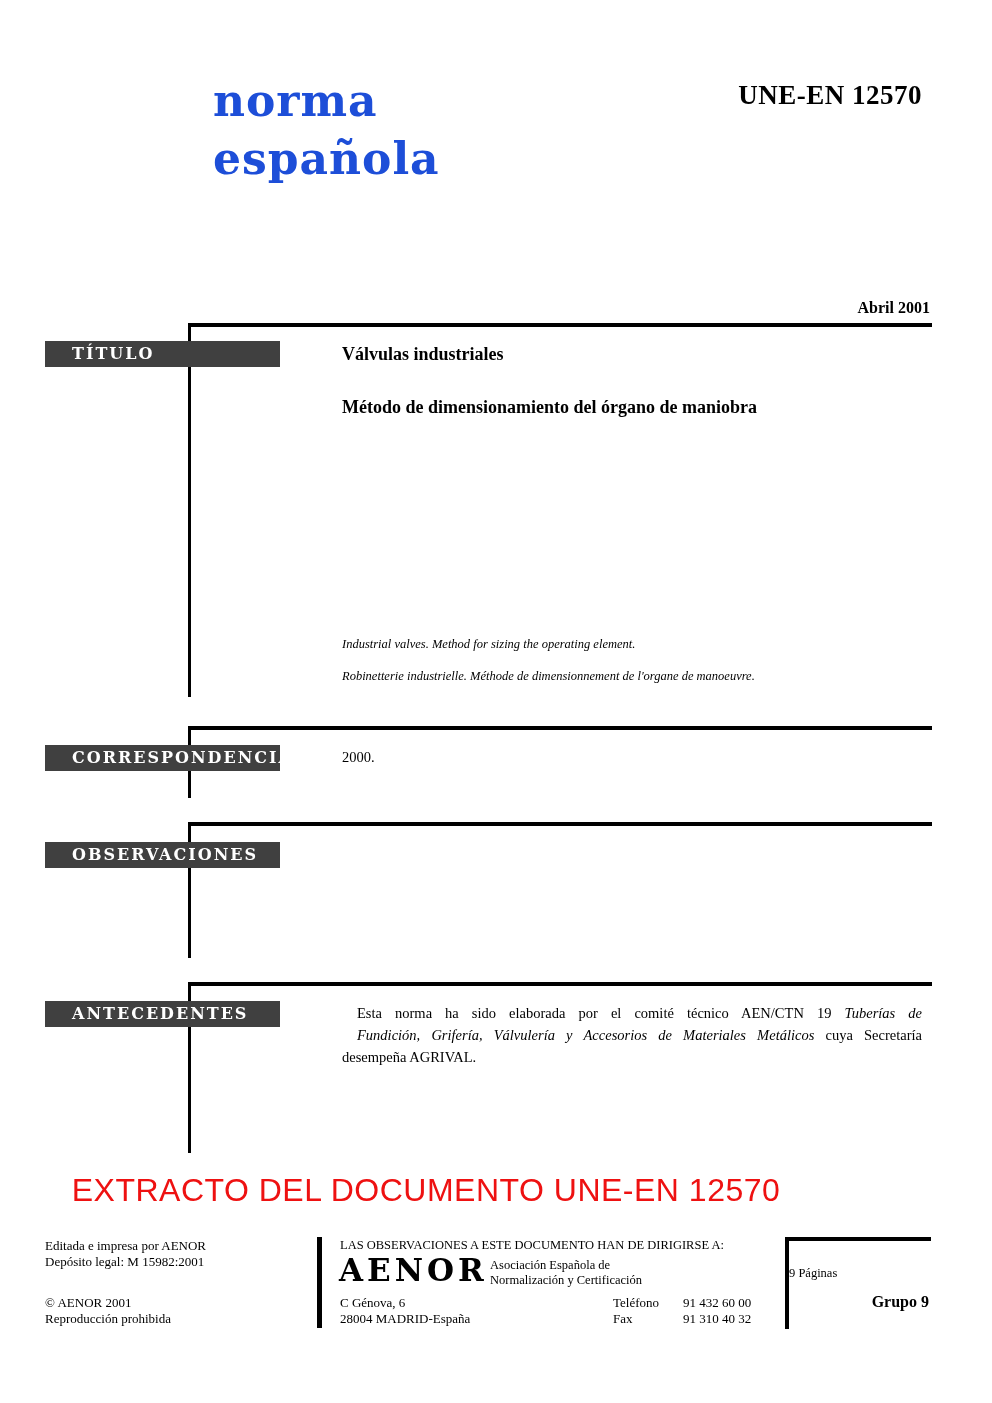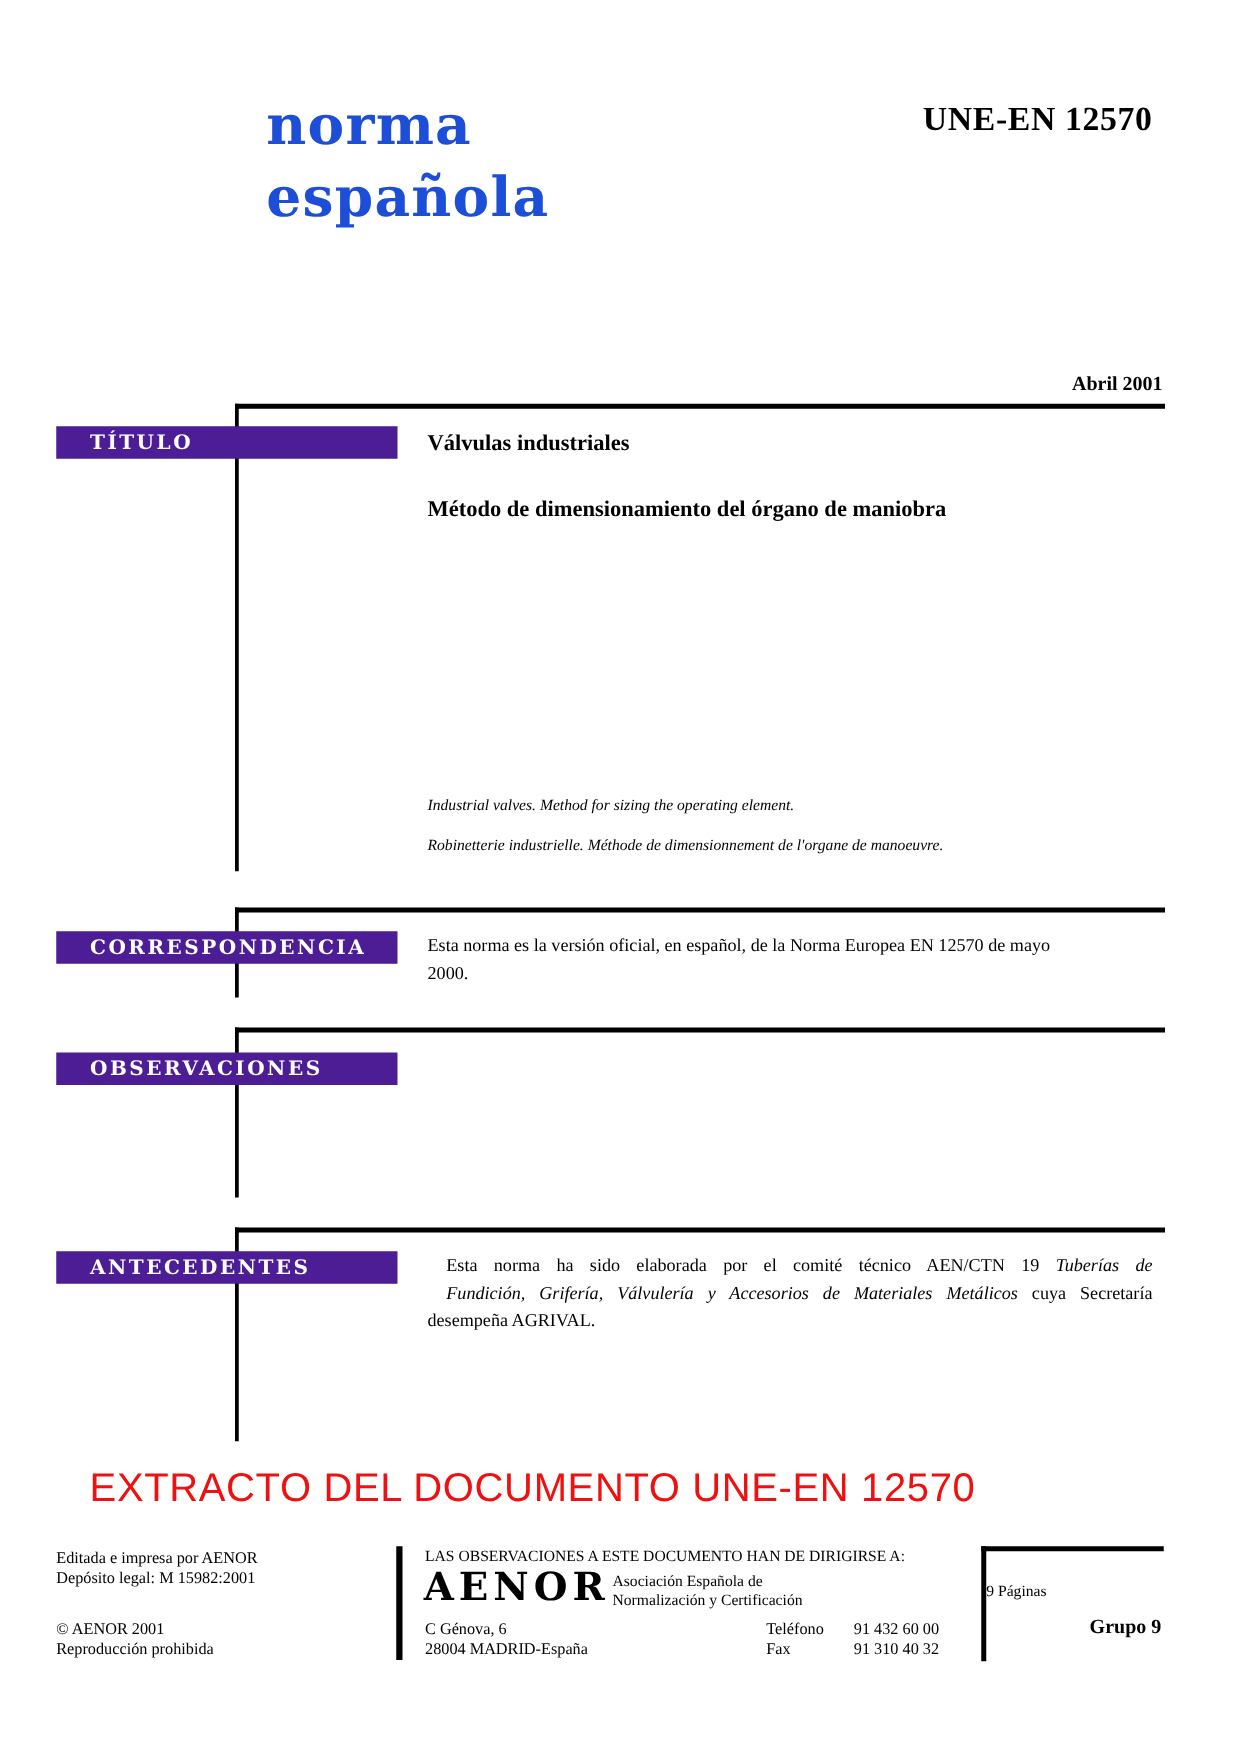--- a/index.html
+++ b/index.html
@@ -13,21 +13,21 @@
   .logo { left:188px; top:72px; font-family:"DejaVu Serif",serif;
           font-weight:bold; font-size:44px; line-height:58px; color:#1d4ed8; letter-spacing:1px;margin-left:25px; }
   .code { right:70px; top:80px; font-size:27px; font-weight:bold; letter-spacing:0.5px; }
   .date { right:62px; top:299px; font-size:16px; font-weight:bold; }
 
   
   .hrule { left:188px; width:744px; height:4px; background:#000; }
   .vline { left:188px; width:3px; background:#000; }
 
   
-  .bar { left:45px; width:273px; height:26px; background:#4c1d95; color:#fff;
+  .bar { left:45px; width:235px; height:26px; background:#404040; color:#fff;
          font-family:"DejaVu Serif",serif; font-weight:bold; font-size:16px;
          line-height:26px; padding-left:27px; letter-spacing:2px; box-sizing:border-box; }
 
   
   .col { left:342px; width:580px; }
   .title { font-size:18px; font-weight:bold; }
   .bilingual { font-size:12.5px; font-style:italic; }
   .body { font-size:14.5px; line-height:22px; }
   .jline { text-align:justify; text-align-last:justify;margin-left:15px; }
   .it { font-style:italic; }
@@ -75,21 +75,20 @@
   <div class="abs bar" style="top:745px">CORRESPONDENCIA</div>
   <div class="abs bar" style="top:842px">OBSERVACIONES</div>
   <div class="abs bar" style="top:1001px">ANTECEDENTES</div>
 
   <div class="abs col title" style="top:344px">Válvulas industriales</div>
   <div class="abs col title" style="top:397px">Método de dimensionamiento del órgano de maniobra</div>
   <div class="abs col bilingual" style="top:637px">Industrial valves. Method for sizing the operating element.</div>
   <div class="abs col bilingual" style="top:669px">Robinetterie industrielle. Méthode de dimensionnement de l'organe de manoeuvre.</div>
 
   <div class="abs col body" style="top:746px">
-    <div>Esta norma es la versión oficial, en español, de la Norma Europea EN 12570 de mayo</div>
     <div>2000.</div>
   </div>
 
   <div class="abs col body" style="top:1002px">
     <div class="jline"><span>Esta norma ha sido elaborada por el comité técnico AEN/CTN 19 </span><span class="it">Tuberías de</span></div>
     <div class="jline"><span class="it">Fundición, Grifería, Válvulería y Accesorios de Materiales Metálicos</span><span> cuya Secretaría</span></div>
     <div><span>desempeña AGRIVAL.</span></div>
   </div>
 
   <div class="abs extracto">EXTRACTO DEL DOCUMENTO UNE-EN 12570</div>

